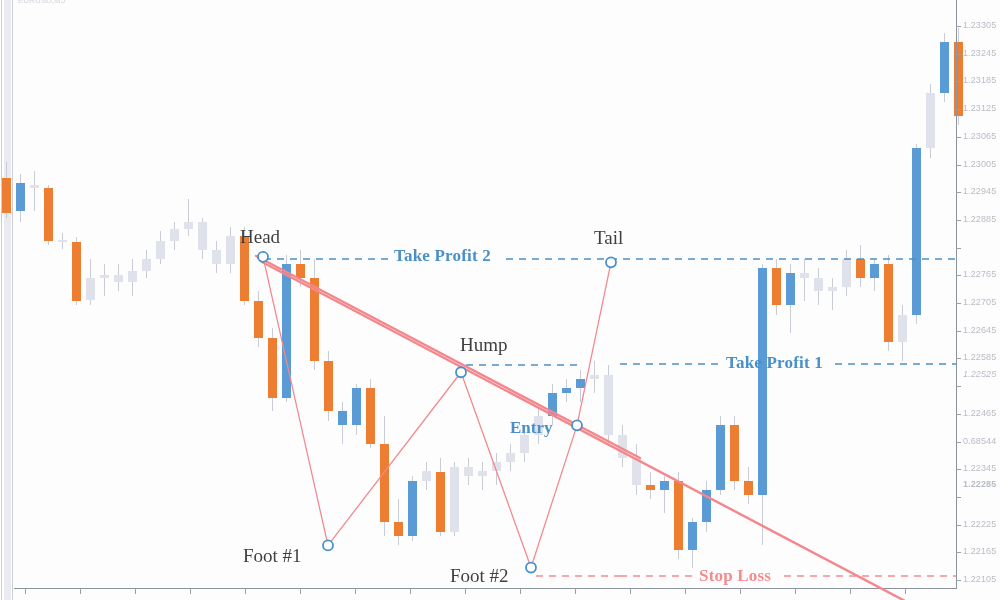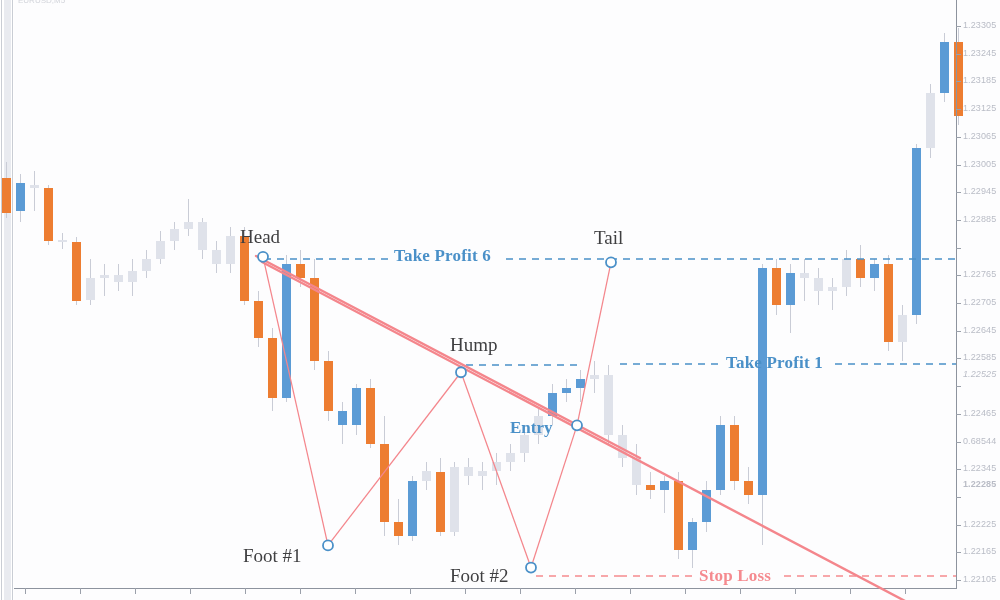--- a/index.html
+++ b/index.html
@@ -462,23 +462,23 @@
         <circle cx="263" cy="256.8333333333282" r="5" fill="#ffffff" stroke="#4a90c8" stroke-width="1.8"></circle>
         <circle cx="328" cy="545.3749999999987" r="5" fill="#ffffff" stroke="#4a90c8" stroke-width="1.8"></circle>
         <circle cx="461" cy="372.25000000000256" r="5" fill="#ffffff" stroke="#4a90c8" stroke-width="1.8"></circle>
         <circle cx="531" cy="567.5350000000004" r="5" fill="#ffffff" stroke="#4a90c8" stroke-width="1.8"></circle>
         <circle cx="577" cy="425.34166666666846" r="5" fill="#ffffff" stroke="#4a90c8" stroke-width="1.8"></circle>
         <circle cx="611" cy="262.3733333333338" r="5" fill="#ffffff" stroke="#4a90c8" stroke-width="1.8"></circle>
       </g>
   </svg>
 
   <div class="lbl lbl-serif" style="left:240px;top:226px">Head</div>
-  <div class="lbl lbl-serif" style="left:450px;top:334px">Hump</div>
+  <div class="lbl lbl-serif" style="left:460px;top:334px">Hump</div>
   <div class="lbl lbl-serif" style="left:594px;top:227px">Tail</div>
   <div class="lbl lbl-serif" style="left:243px;top:545px">Foot #1</div>
   <div class="lbl lbl-serif" style="left:450px;top:565px">Foot #2</div>
 
   <div class="lbl lbl-entry" style="left:510px;top:418px">Entry</div>
-  <div class="lbl lbl-level" style="left:394px;top:246px">Take Profit 6</div>
+  <div class="lbl lbl-level" style="left:394px;top:246px">Take Profit 2</div>
   <div class="lbl lbl-level" style="left:726px;top:353px">Take Profit 1</div>
   <div class="lbl lbl-level sl" style="left:699px;top:566px">Stop Loss</div>
 
 </div>
 
 </body></html>

